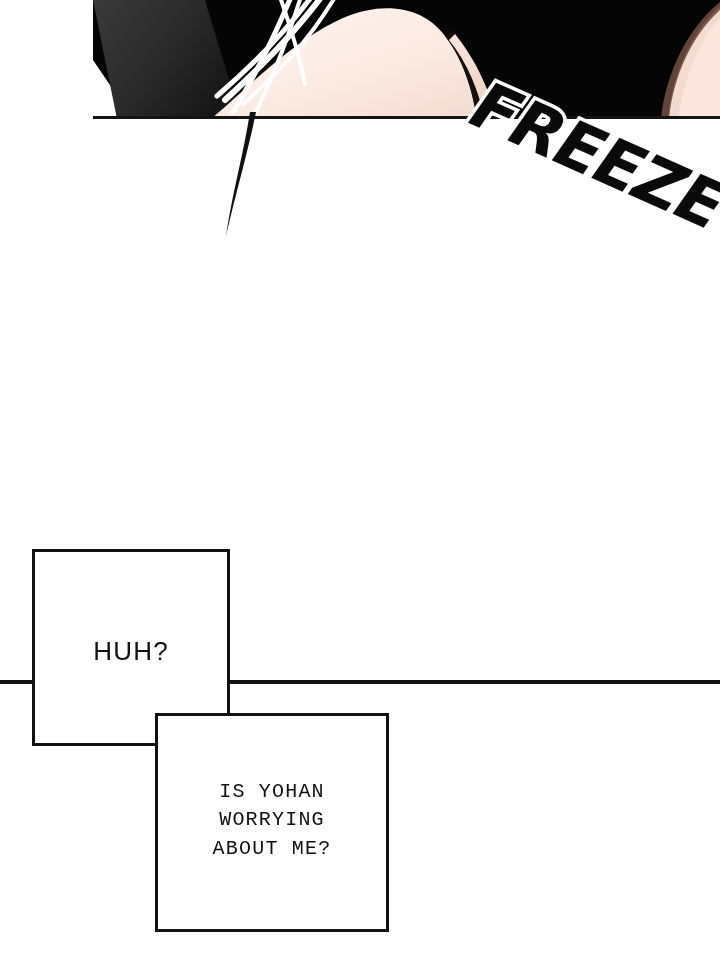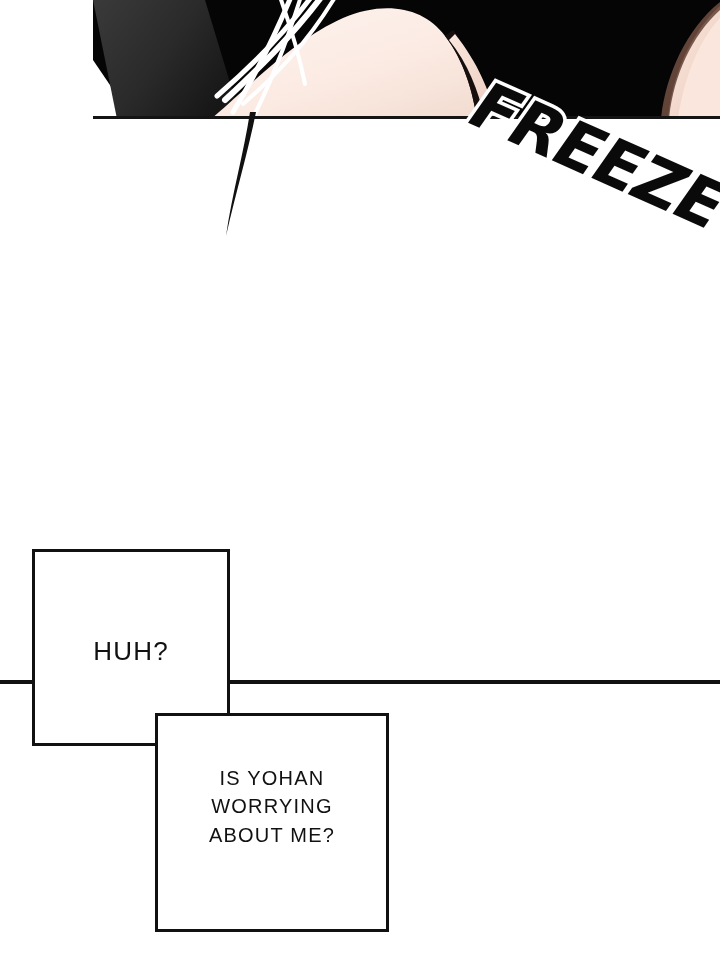--- a/index.html
+++ b/index.html
@@ -108,22 +108,23 @@
     color: #111111;
     letter-spacing: 1.2px;
     line-height: 1.42;
     white-space: pre-line;
   }
   #speech-text-1 {
     top: 81px;
     font-size: 26px;
   }
   #speech-text-2 {
-    top: 48px;
+    top: 62px;
     font-size: 20px;
+    font-family: Liberation Mono, monospace;
   }
 </style>
 </head>
 <body>
 
 <div id="page">
 
   <div id="art-panel">
     <svg id="art-svg" width="627" height="119" viewBox="0 0 627 119" xmlns="http://www.w3.org/2000/svg">
       <defs>

